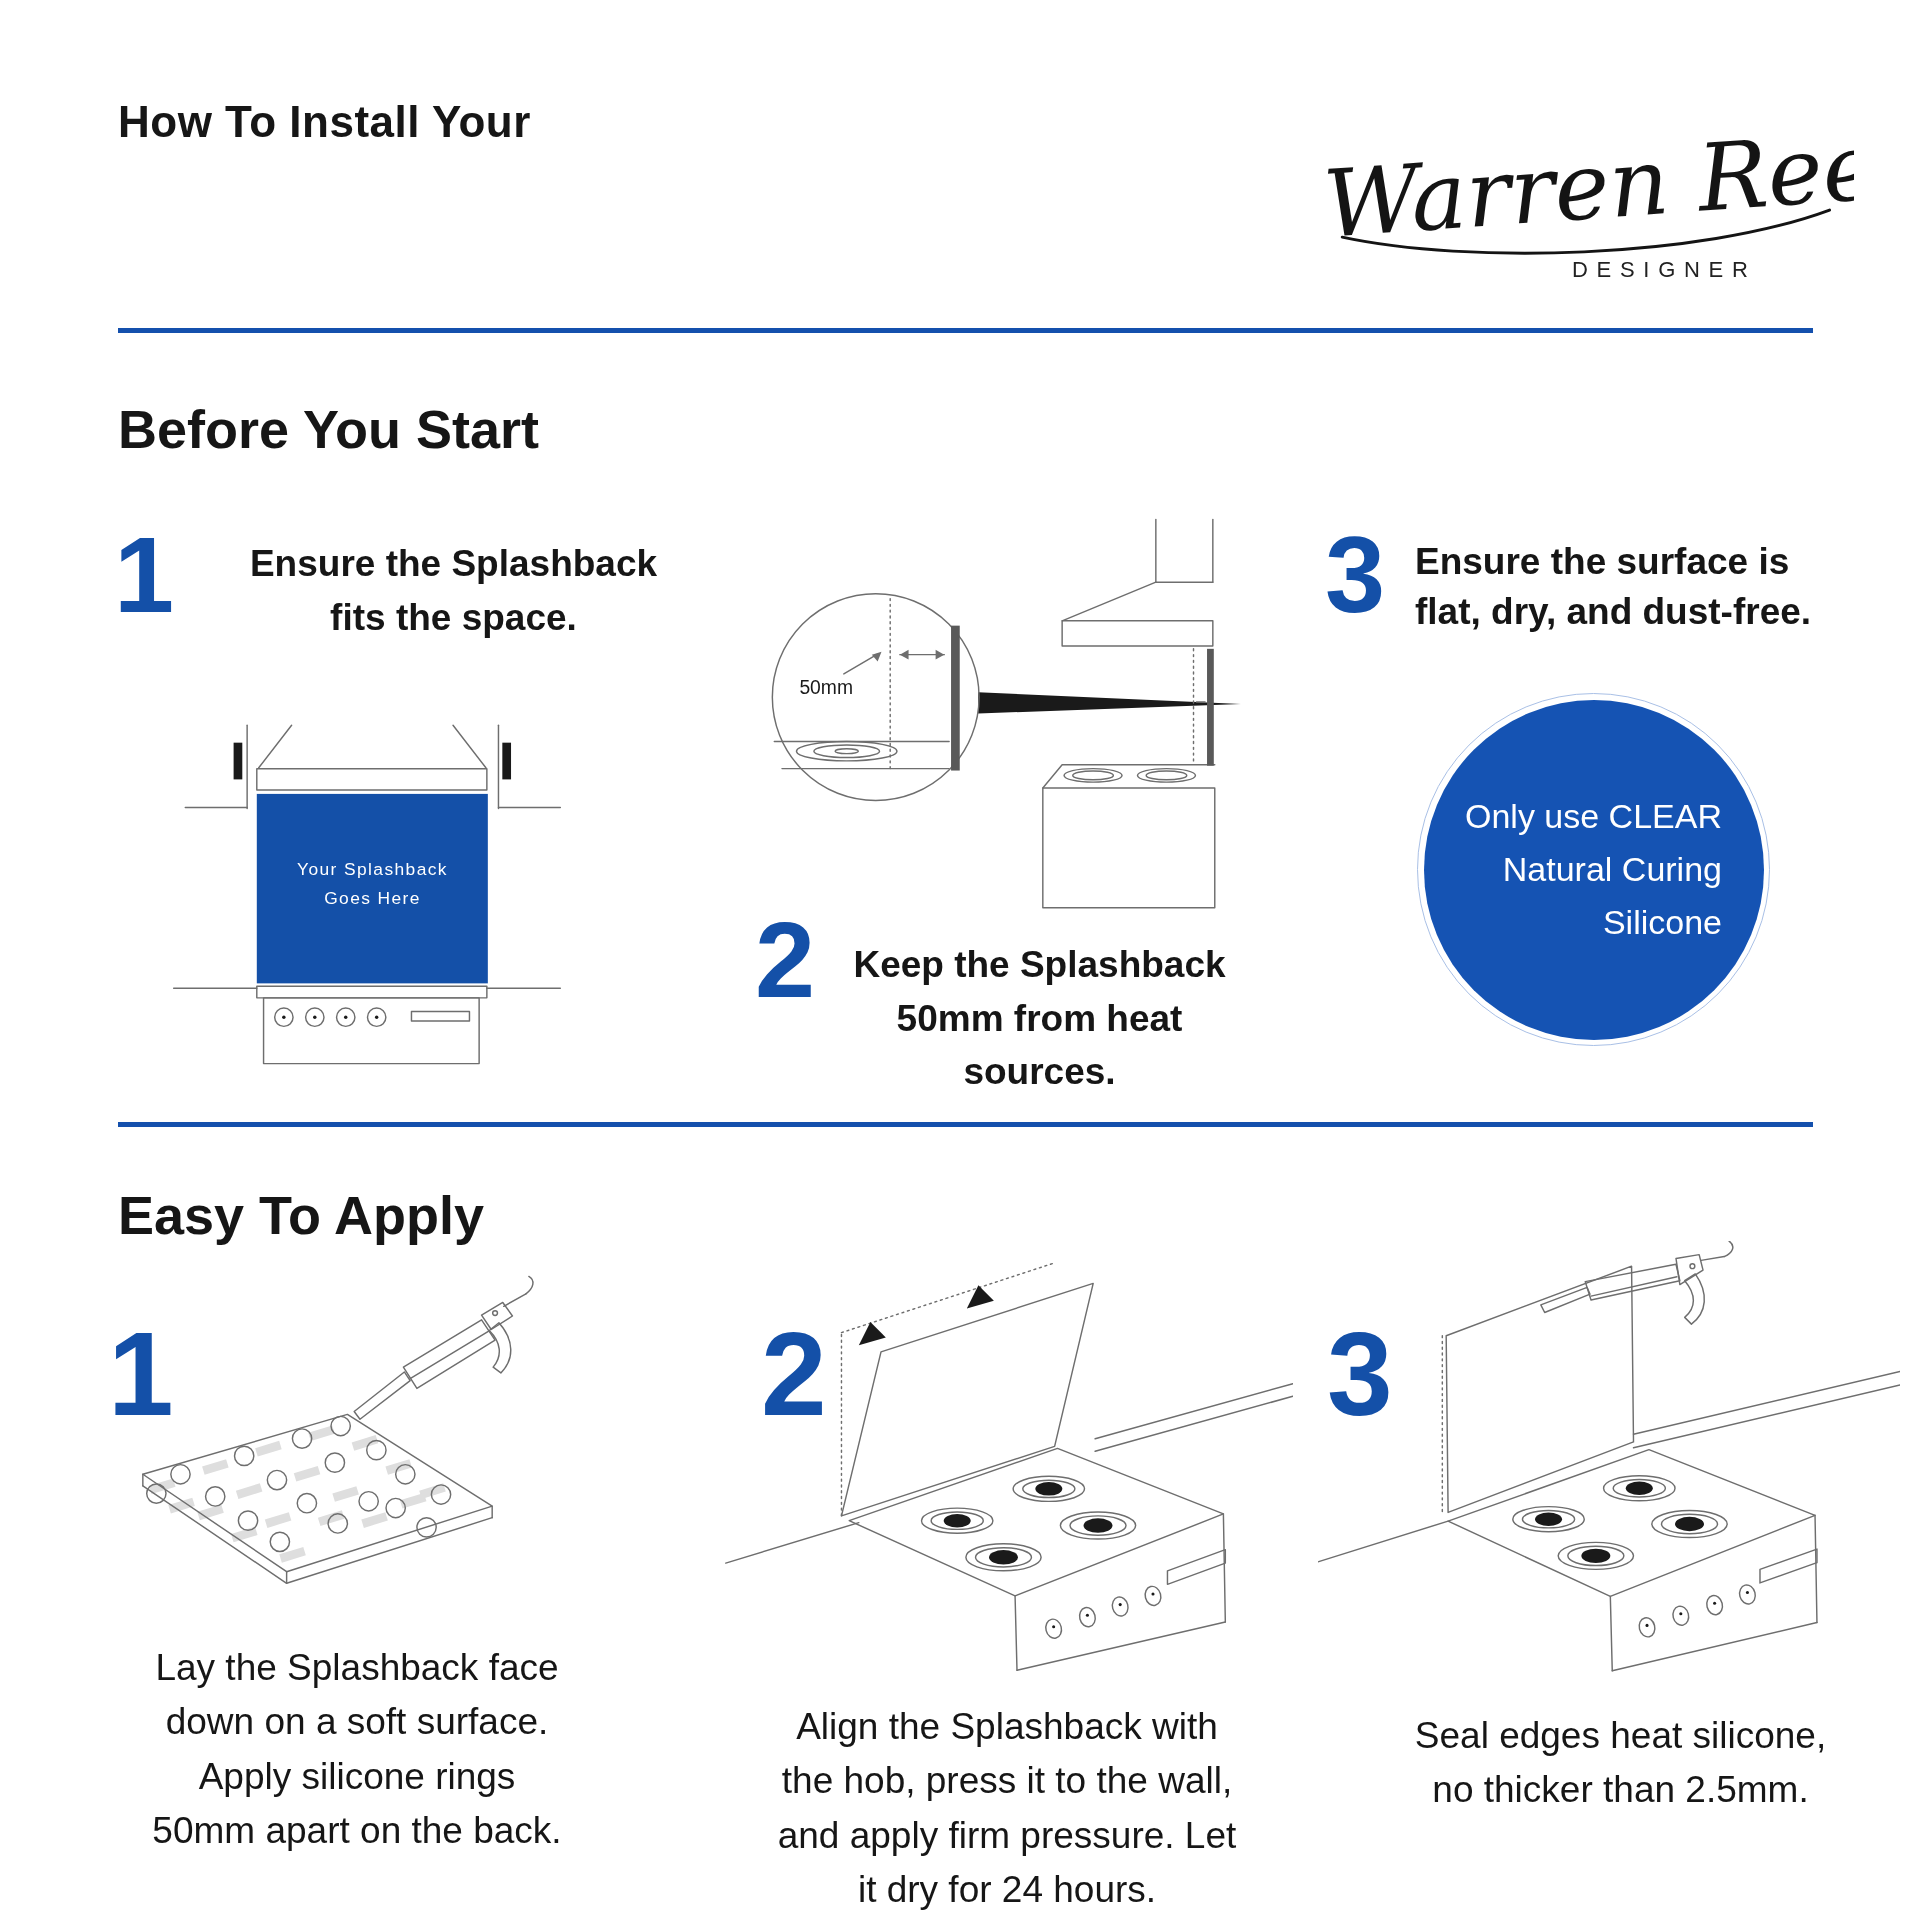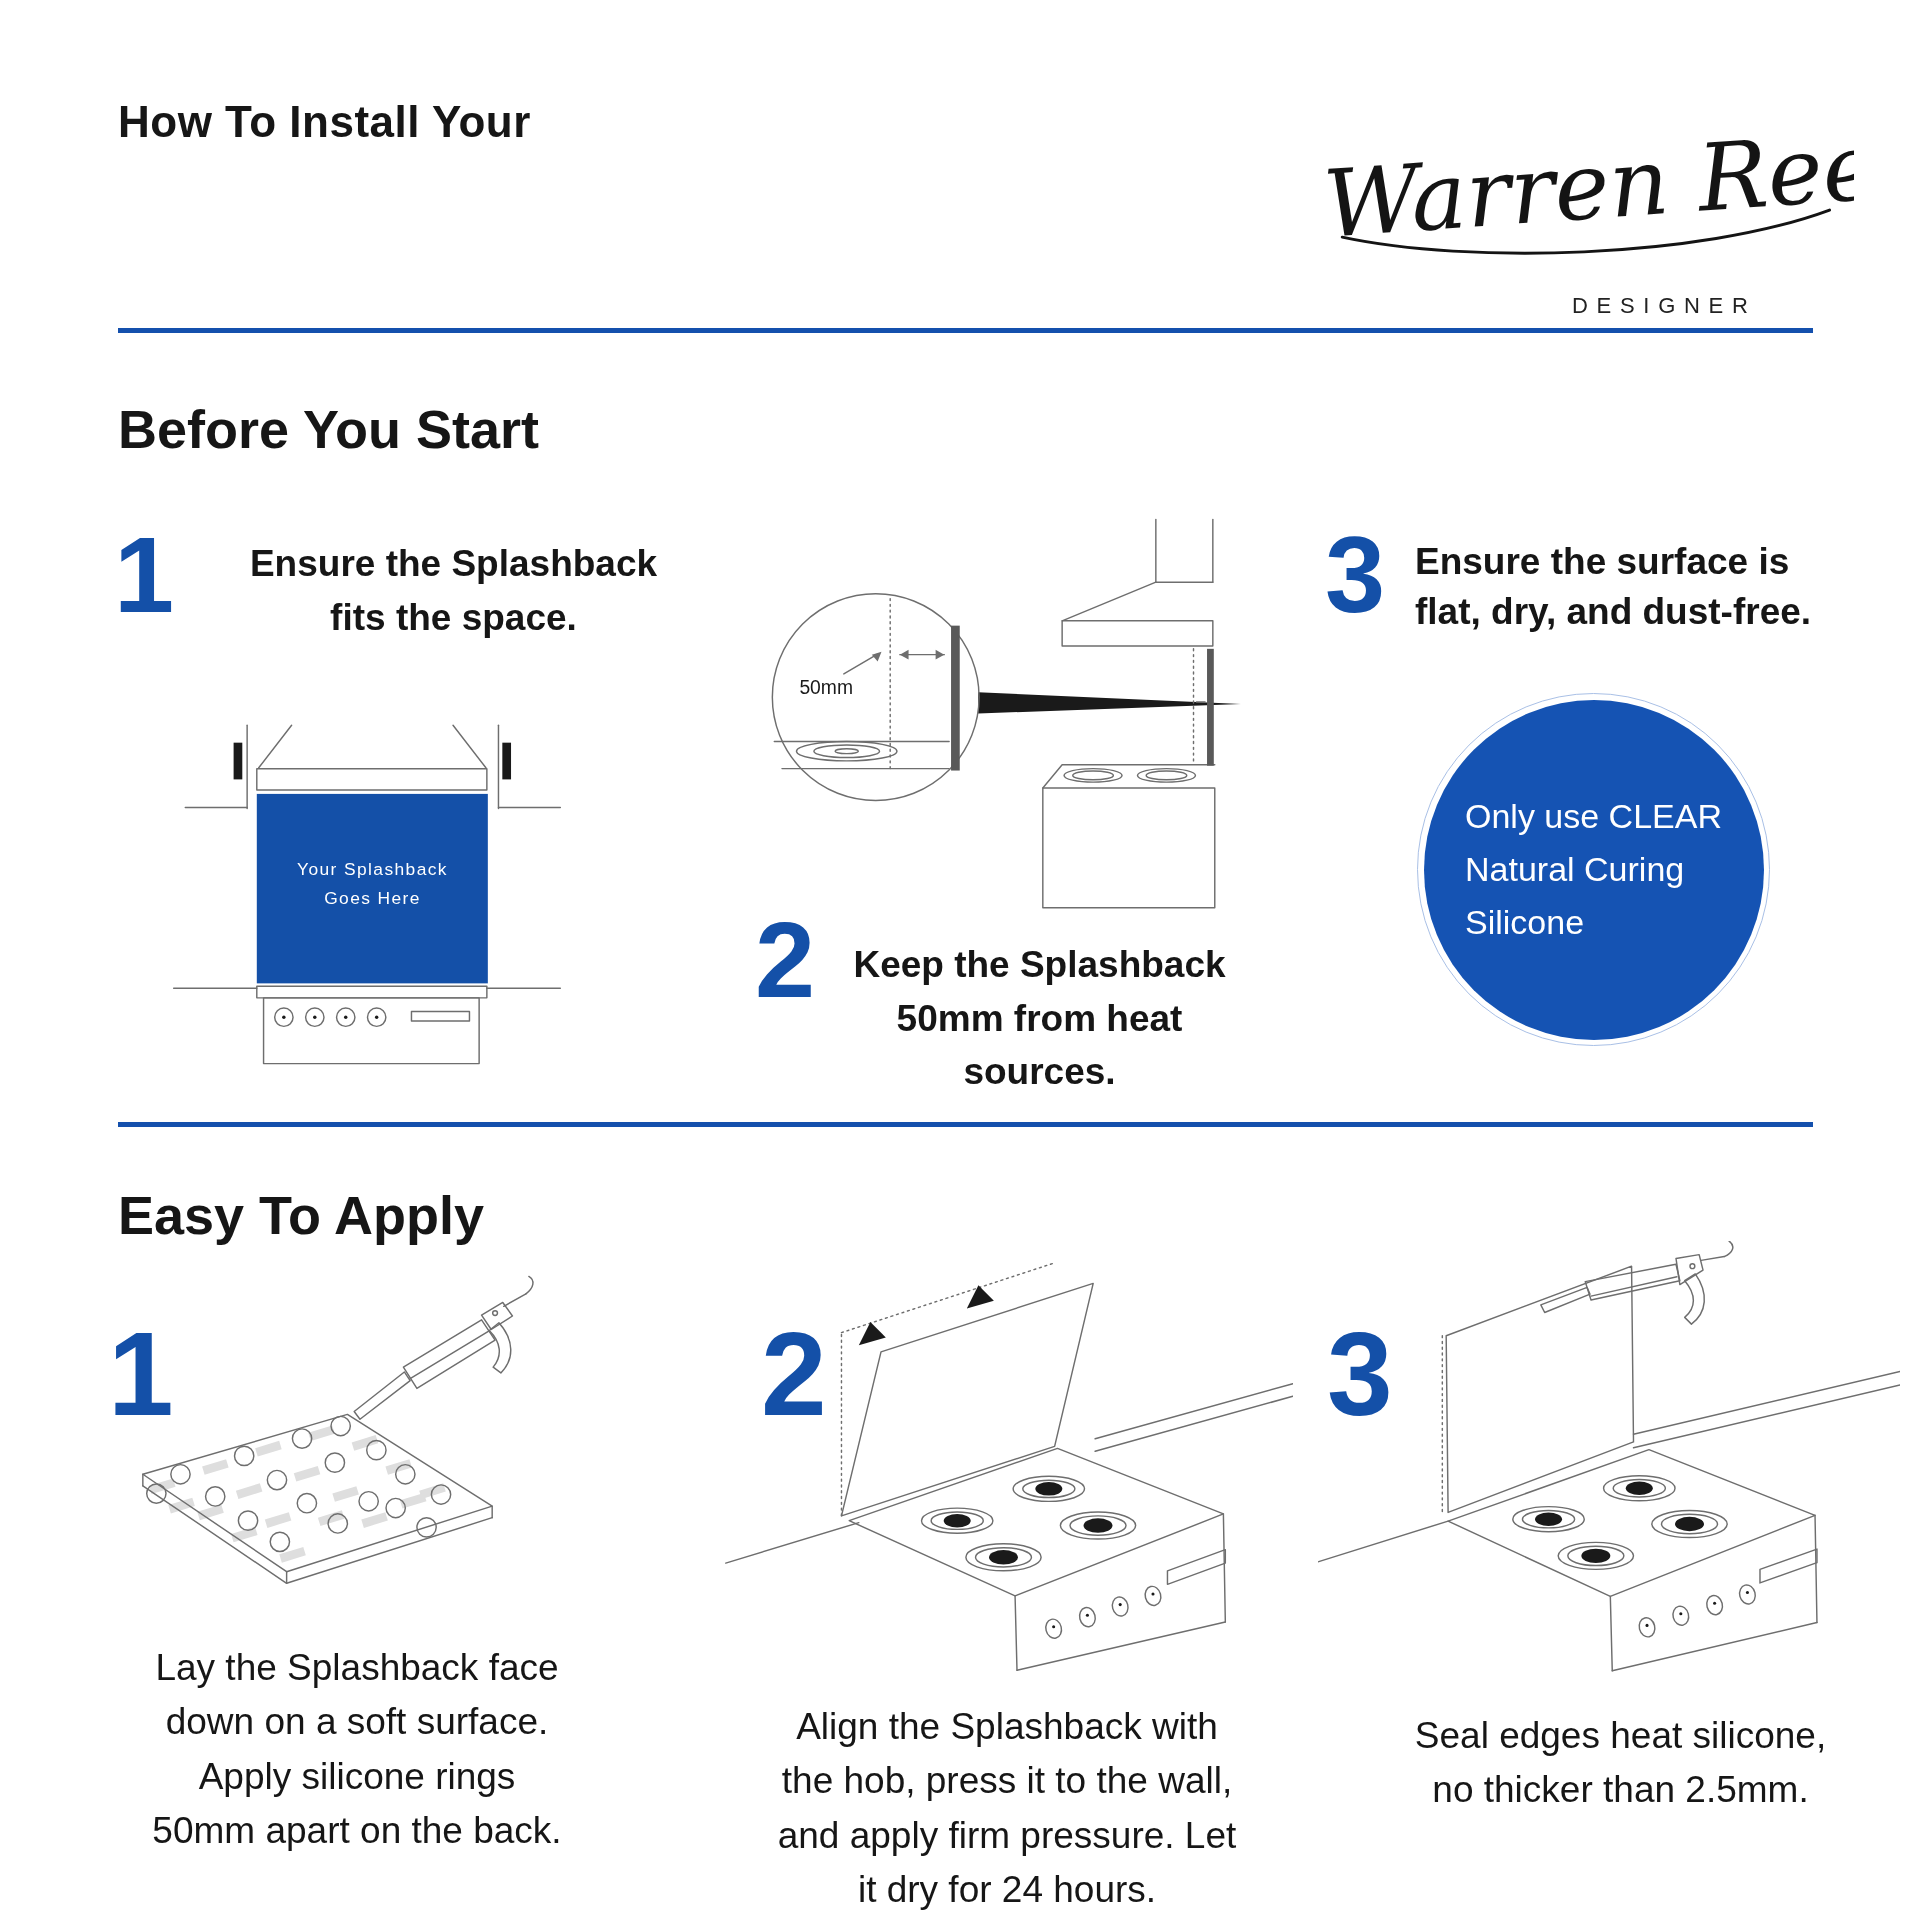--- a/index.html
+++ b/index.html
@@ -6,41 +6,41 @@
   .page{
     position:relative;width:1931px;height:1931px;background:#ffffff;
     font-family:"Liberation Sans",sans-serif;color:#161616;overflow:hidden;
   }
   .abs{position:absolute;}
   .pre{white-space:pre-line;}
   .title1{left:118px;top:97px;font-size:44px;font-weight:700;letter-spacing:0.5px;}
   .title2{left:114px;top:153px;font-size:77px;font-weight:800;letter-spacing:-1px;}
   .logo-wrap{left:1284px;top:75px;width:570px;height:193px;}
   .logo-sig{font-family:"DejaVu Serif",serif;font-style:italic;font-size:96px;fill:#141414;}
-  .logo-sub{left:1572px;top:257px;font-size:22px;font-weight:500;letter-spacing:8.7px;color:#222;margin-top:36px;}
+  .logo-sub{left:1572px;top:257px;font-size:22px;font-weight:500;letter-spacing:8.7px;color:#222;}
   .divider{left:118px;width:1695px;height:4.8px;background:var(--divider_blue);}
   .d1{top:328px;} .d2{top:1122px;}
   .h2{font-size:54px;font-weight:800;letter-spacing:0;}
   .h2a{left:118px;top:398px;} .h2b{left:118px;top:1184px;}
   .stepnum{font-weight:800;color:var(--accent_blue);line-height:1;}
   .num-top{font-size:108px;} .num-bot{font-size:118px;}
   .n1a{left:114px;top:521px;} .n2a{left:755px;top:906px;} .n3a{left:1325px;top:521px;}
   .n1b{left:108px;top:1315px;} .n2b{left:761px;top:1315px;} .n3b{left:1327px;top:1315px;}
   .steptext{font-size:37px;font-weight:700;line-height:1.45;color:#161616;}
   .st1{left:222px;top:537px;width:463px;text-align:center;}
   .st2{left:832px;top:938px;width:415px;text-align:center;}
   .st3{left:1415px;top:537px;width:512px;text-align:left;line-height:1.35;}
   .caption{font-size:37px;font-weight:400;text-align:center;line-height:1.47;color:#161616;}
   .c1{left:106px;top:1641px;width:502px;}
   .c2{left:722px;top:1692px;width:570px;margin-top:8px;}
   .c3{left:1350px;top:1709px;width:541px;}
   .note-ring{left:1417px;top:693px;width:353px;height:353px;border:1px solid #a9c0e6;
     border-radius:50%;display:flex;align-items:center;justify-content:center;box-sizing:border-box;}
   .note-circle{width:340px;height:340px;border-radius:50%;background:var(--circle_blue);
-    display:flex;align-items:center;justify-content:center;text-align:left;
+    display:flex;align-items:center;justify-content:center;text-align:right;
     color:#fff;font-size:34px;font-weight:400;line-height:1.55;}
   .diagA{left:164px;top:704px;width:406px;height:377px;}
   .diagB{left:753px;top:502px;width:541px;height:483px;}
   .diagC{left:111px;top:1255px;width:579px;height:425px;}
   .diagD{left:714px;top:1241px;width:579px;height:434px;}
   .diagE{left:1311px;top:1241px;width:589px;height:454px;}
   .ph-text{left:93px;top:151px;width:231px;text-align:center;color:#fff;
     font-size:17.4px;letter-spacing:1.4px;line-height:1.65;font-weight:400;}
   svg{display:block;width:100%;height:100%;}
   .ln{fill:none;stroke:var(--line_gray);stroke-width:1.5;stroke-linejoin:round;stroke-linecap:round;}

